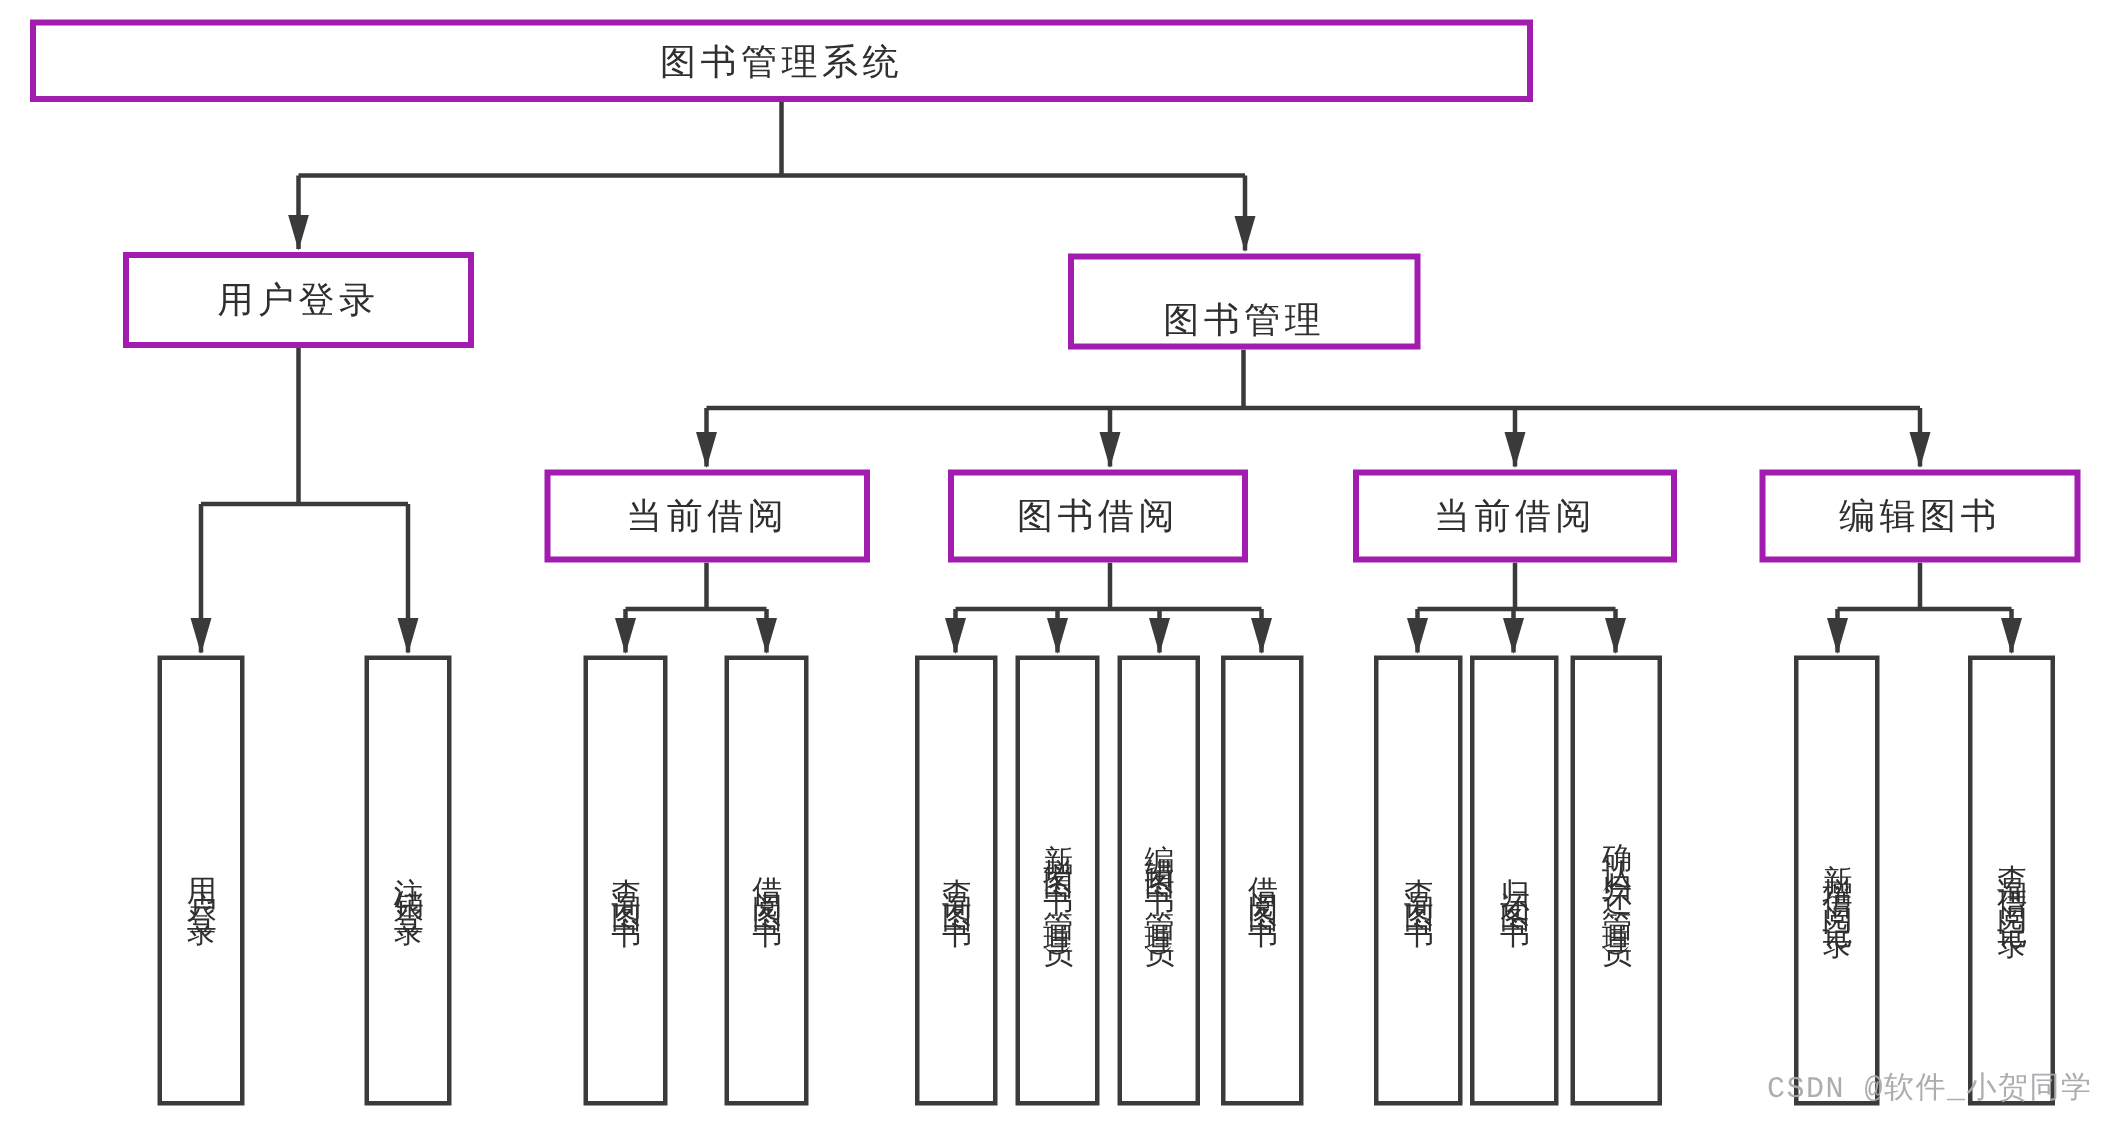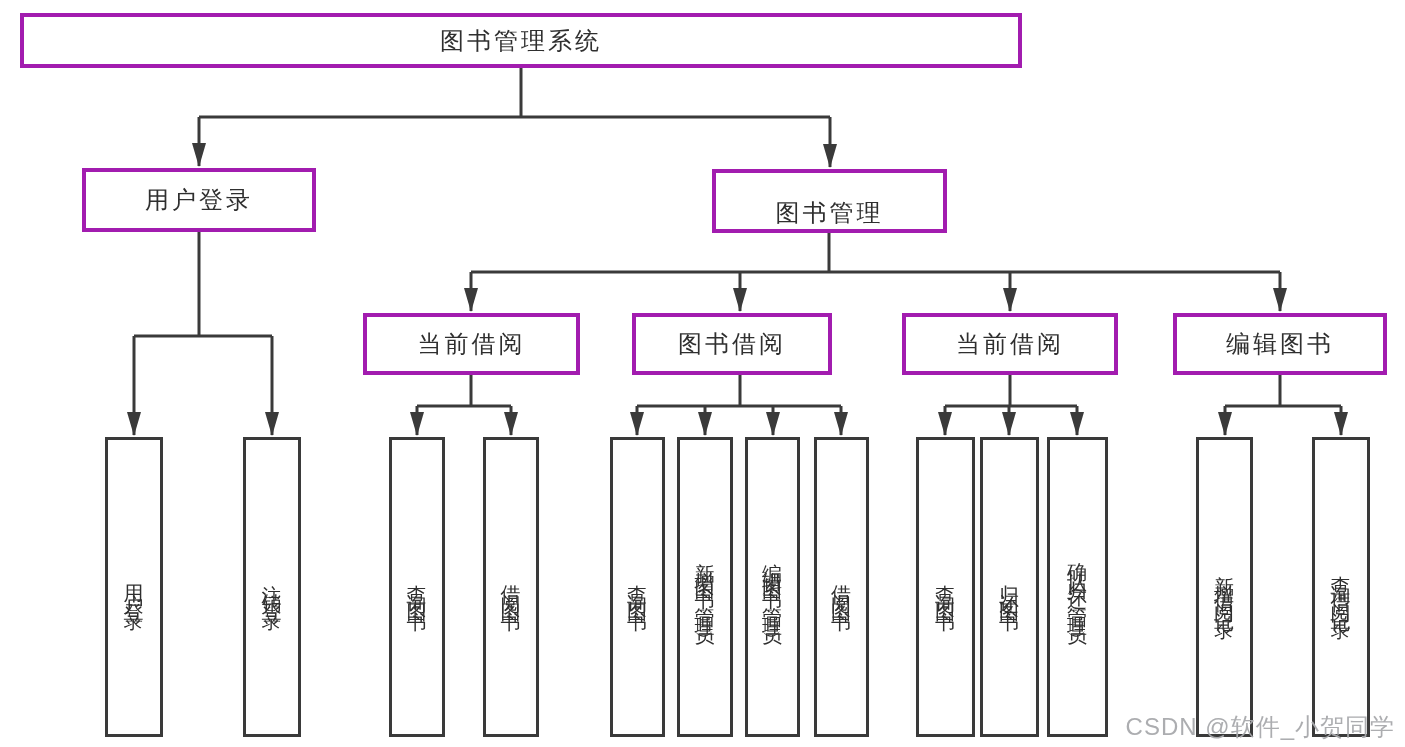--- a/index.html
+++ b/index.html
@@ -53,25 +53,26 @@
     font-size: 20px;
     letter-spacing: 9px;
     line-height: 1;
     color: #2f2f2f;
     white-space: nowrap;
   }
   .watermark {
     position: absolute;
     right: 10px;
     top: 711px;
-    font-size: 24px;
+    font-size: 20px;
     letter-spacing: 1px;
     color: rgba(168, 169, 172, 0.95);
     z-index: 5;
     white-space: nowrap;
+    font-family: Liberation Mono, monospace;
   }
 </style>
 </head>
 <body>
 
 <div id="stage">
 
   <svg class="connectors" width="1405" height="747" viewBox="0 0 1405 747">
     <defs>
       <marker id="ah" viewBox="0 0 24 16" markerWidth="24" markerHeight="16" refX="23" refY="8" orient="auto" markerUnits="userSpaceOnUse">

